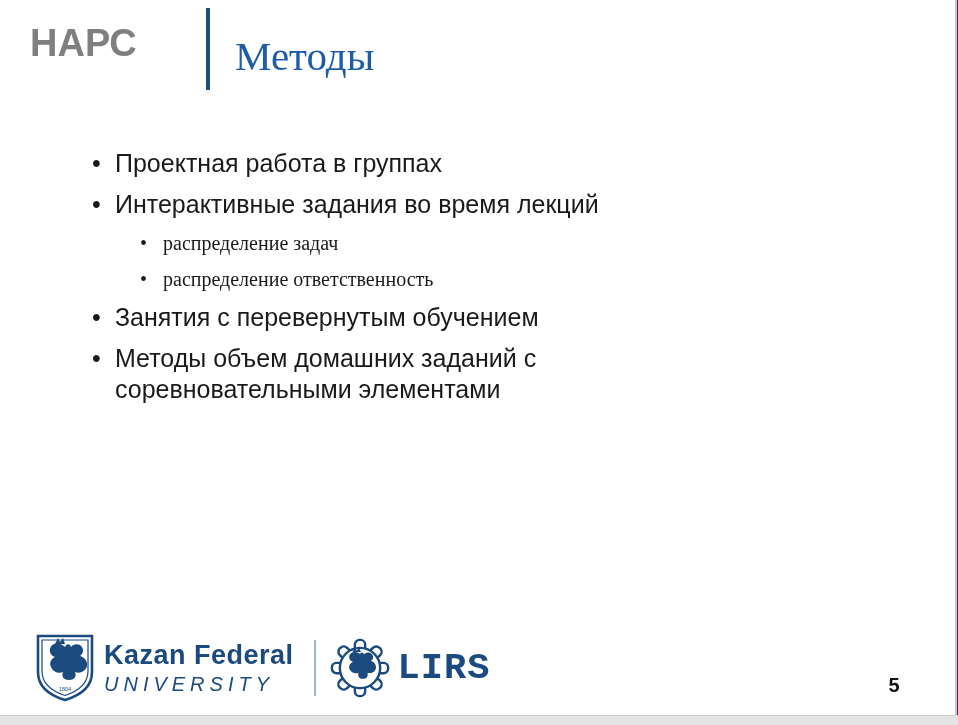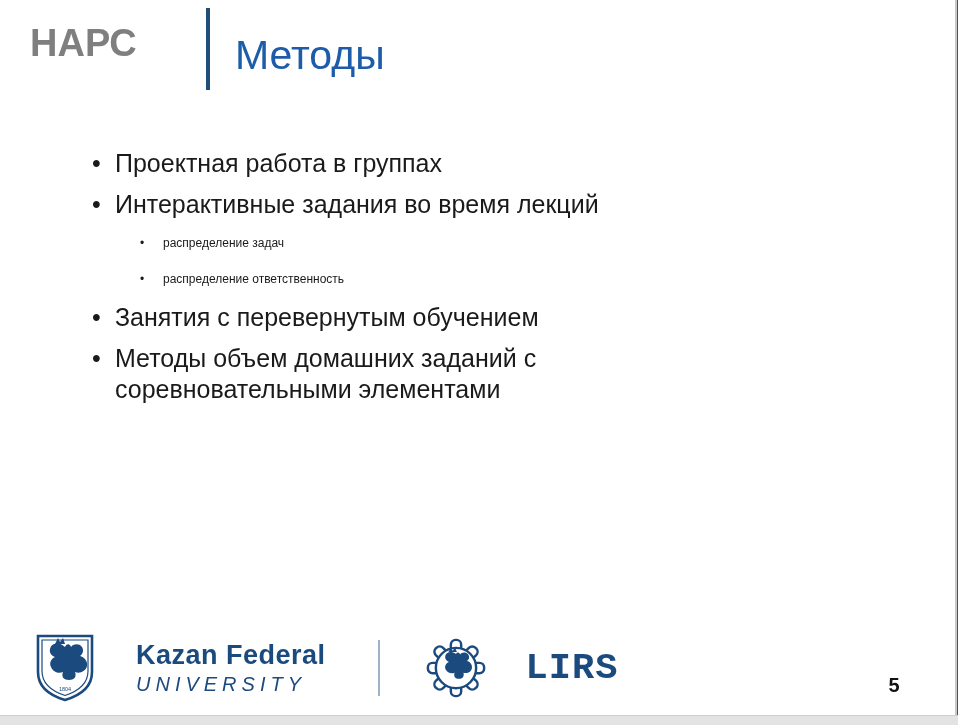--- a/index.html
+++ b/index.html
@@ -5,21 +5,21 @@
   html, body {
     margin: 0;
     padding: 0;
     background: #ffffff;
     font-family: "Liberation Sans", sans-serif;
   }
   .viewport {
     position: relative;
     width: 958px;
     height: 725px;
-    background: #be185d;
+    background: #4c1d95;
     overflow: hidden;
   }
   .slide {
     position: absolute;
     left: 0; top: 0;
     width: 955px;
     height: 715px;
     background: #ffffff;
   }
   .right-edge {
@@ -51,20 +51,21 @@
     width: 4px; height: 82px;
     background: #1f4e79;
   }
   .slide-title {
     position: absolute;
     left: 235px; top: 32px;
     margin: 0;
     font-size: 41px;
     font-weight: 400;
     color: #1c5ca8;
+    font-family: Liberation Serif, serif;
   }
   
   .bullets {
     position: absolute;
     left: 92px; top: 148px;
     width: 540px;
     margin: 0; padding: 0;
     list-style: none;
     color: #1a1a1a;
   }
@@ -77,32 +78,32 @@
     position: absolute;
     left: 0; top: 0;
   }
   .bullets li.l1 {
     font-size: 25px;
     line-height: 31px;
     margin-bottom: 10px;
   }
   .bullets li.l2 {
     margin-left: 48px;
-    font-size: 12px;
+    font-size: 20px;
     line-height: 26px;
     margin-bottom: 10px;
+    font-family: Liberation Serif, serif;
   }
   
   .footer {
     position: absolute;
     left: 35px; top: 633px;
     height: 70px;
     display: flex;
     align-items: center;
-    gap: 32px;
   }
   .kfu-shield { width: 60px; height: 68px; }
   .kfu-text {
     margin-left: 9px;
     color: #1b4a7e;
     line-height: 1;
   }
   .kfu-line1 {
     font-size: 27px;
     font-weight: 700;

